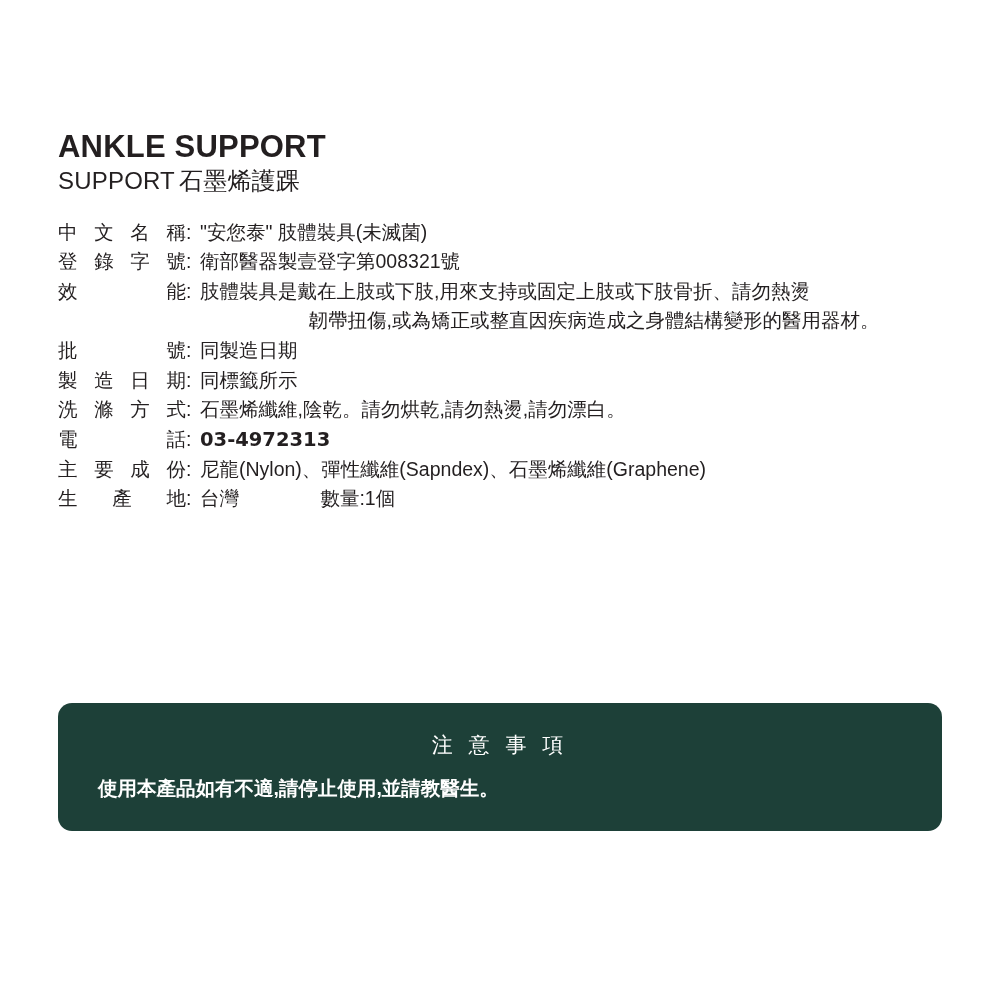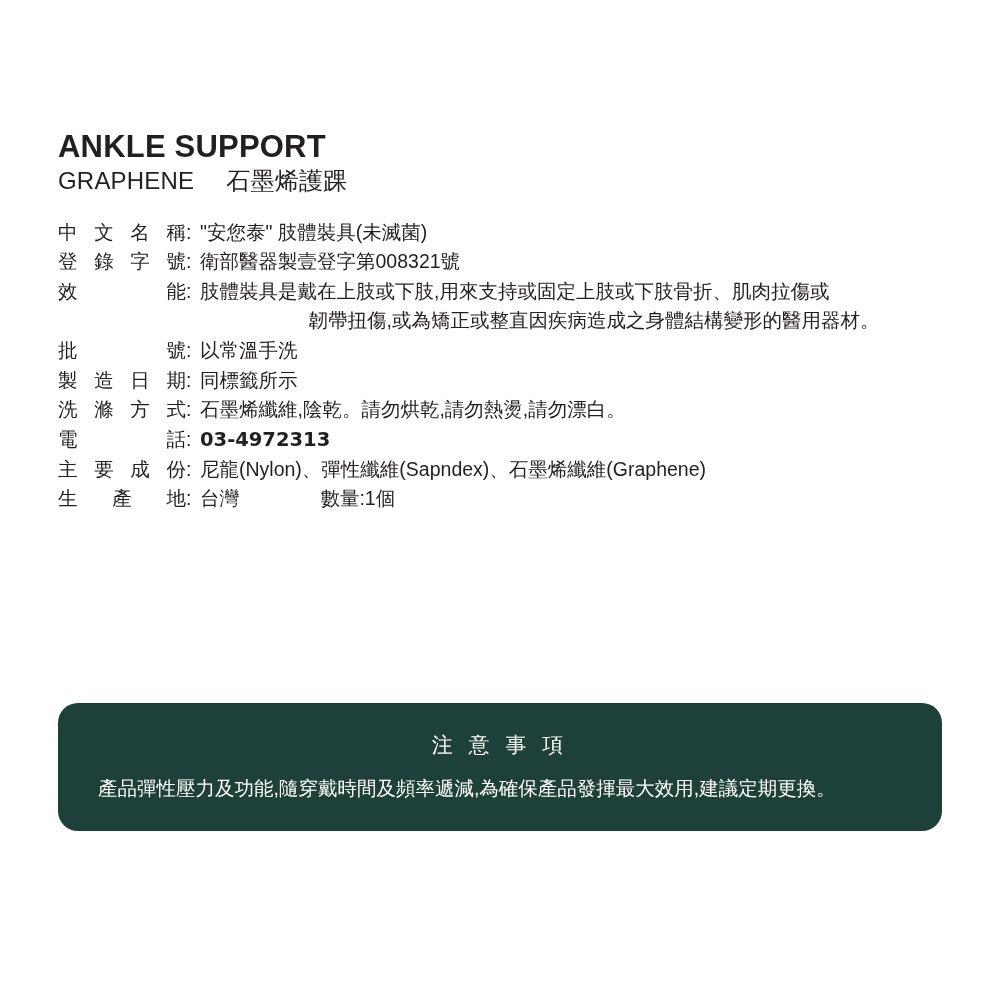--- a/index.html
+++ b/index.html
@@ -39,21 +39,21 @@
   }
   .subtitle {
     font-size: 24px;
     font-weight: normal;
     line-height: 1.2;
     margin: 0 0 22px 0;
     color: #231f20;
     letter-spacing: 0.2px;
   }
   .subtitle .sub-cn {
-    margin-left: 32px;
+    margin-left: 4px;
   }
 
   .spec-table {
     border-collapse: collapse;
     width: 100%;
     font-size: 19.5px;
     line-height: 1.52;
   }
   .spec-table td {
     vertical-align: top;
@@ -94,21 +94,21 @@
     font-family: "DejaVu Sans", sans-serif;
     font-weight: bold;
   }
 
   .notice {
     position: absolute;
     left: 58px;
     top: 703px;
     width: 884px;
     background: #1d4038;
-    border-radius: 20px;
+    border-radius: 14px;
     color: #ffffff;
     padding: 24px 26px 26px 26px;
     box-sizing: border-box;
   }
   .notice-title {
     text-align: center;
     font-size: 21px;
     letter-spacing: 5px;
     margin: 4px 0 14px 0;
     font-weight: normal;
@@ -125,21 +125,21 @@
 </style>
 </head>
 <body>
 
 <div class="page">
 
   <div class="content">
 
     <h1 class="title">ANKLE SUPPORT</h1>
     <div class="subtitle">
-      <span>GRAPHENE</span><span class="sub-cn">石墨烯護踝</span>
+      <span>SUPPORT</span><span class="sub-cn">石墨烯護踝</span>
     </div>
 
     <table class="spec-table">
       <tbody>
         <tr>
           <td class="spec-label">
               <span class="lbl-justify">
                 <span>中</span>
                 <span>文</span>
                 <span>名</span>
@@ -163,33 +163,33 @@
         </tr>
         <tr>
           <td class="spec-label">
               <span class="lbl-justify">
                 <span>效</span>
                 <span>能</span>
               </span>
             </td>
           <td class="colon">:</td>
           <td class="spec-value">
-            <span>肢體裝具是戴在上肢或下肢,用來支持或固定上肢或下肢骨折、肌肉拉傷或</span>
+            <span>肢體裝具是戴在上肢或下肢,用來支持或固定上肢或下肢骨折、請勿熱燙</span>
             <span class="value-line2">韌帶扭傷,或為矯正或整直因疾病造成之身體結構變形的醫用器材。</span>
           </td>
         </tr>
         <tr>
           <td class="spec-label">
               <span class="lbl-justify">
                 <span>批</span>
                 <span>號</span>
               </span>
             </td>
           <td class="colon">:</td>
-          <td class="spec-value">以常溫手洗</td>
+          <td class="spec-value">同製造日期</td>
         </tr>
         <tr>
           <td class="spec-label">
               <span class="lbl-justify">
                 <span>製</span>
                 <span>造</span>
                 <span>日</span>
                 <span>期</span>
               </span>
             </td>
@@ -243,16 +243,16 @@
             <span>台灣</span>
             <span class="qty-inline">數量:1個</span>
           </td>
         </tr>
       </tbody>
     </table>
   </div>
 
   <div class="notice">
     <div class="notice-title">注 意 事 項</div>
-    <p class="notice-line">產品彈性壓力及功能,隨穿戴時間及頻率遞減,為確保產品發揮最大效用,建議定期更換。</p>
+    <p class="notice-line strong">使用本產品如有不適,請停止使用,並請教醫生。</p>
   </div>
 
 </div>
 
 </body></html>

